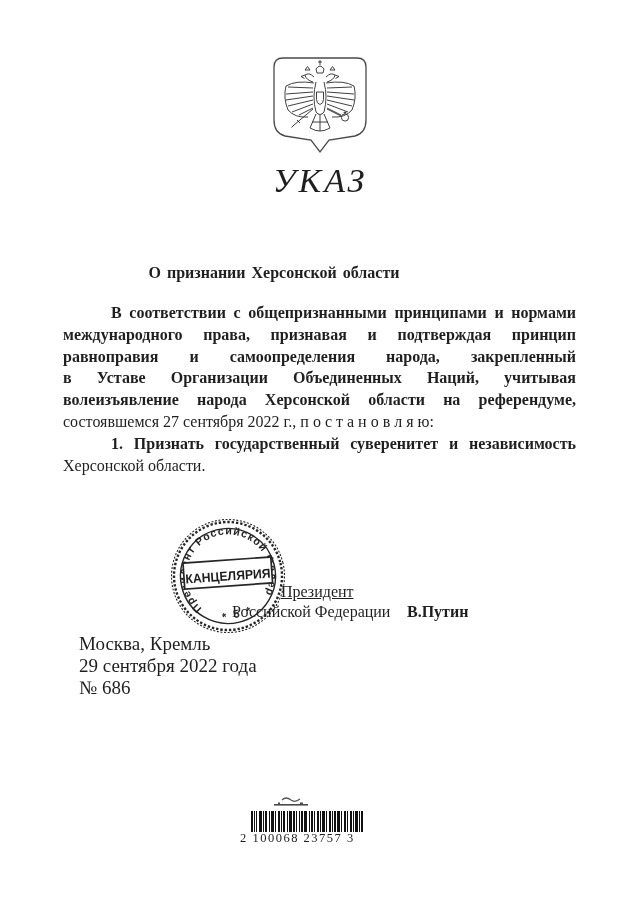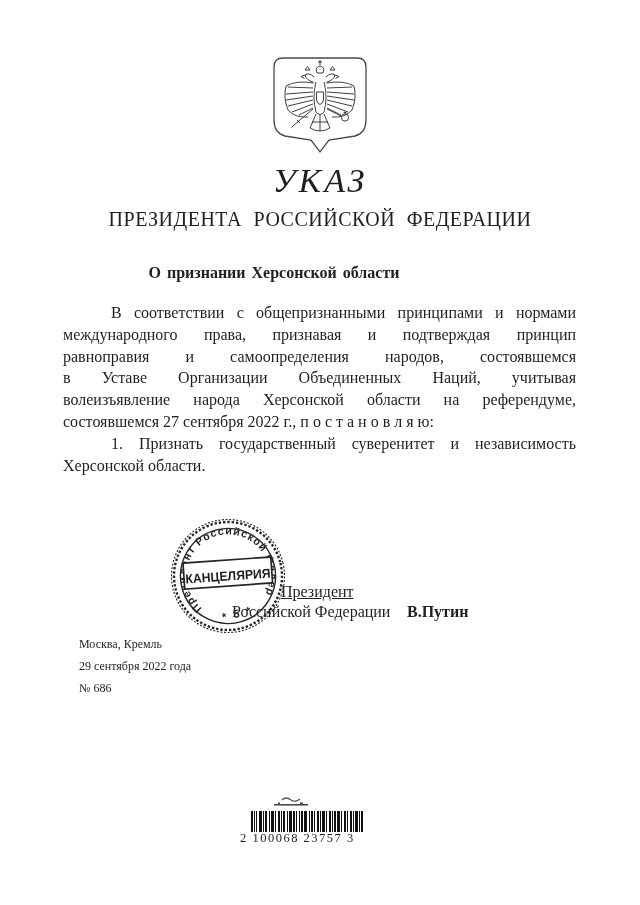--- a/index.html
+++ b/index.html
@@ -18,31 +18,31 @@
   
   #decree-title{left:0;top:163px;width:640px;text-align:center;
     font-size:34px;letter-spacing:3px;line-height:36px;font-style:italic;}
   #decree-subtitle{left:0;top:207px;width:640px;text-align:center;
     font-size:20px;letter-spacing:.5px;word-spacing:6px;line-height:24px;}
   #decree-subject{left:0;top:263px;width:548px;text-align:center;
     font-size:16px;font-weight:bold;word-spacing:2px;line-height:20px;}
   
   #body-text{left:63px;top:302px;width:513px;font-size:16px;line-height:21.8px;}
   #body-text .line{display:block;}
-  .j{text-align:justify;text-align-last:justify;}
+  .j{text-align:justify;text-align-last:justify;font-weight:bold;}
   .ind{text-indent:48px;}
   
   .sig{font-size:16px;line-height:20px;white-space:nowrap;}
   #sig-line1{left:281px;top:582px;text-decoration:underline;}
   #sig-line2{left:232px;top:602px;}
   #sig-name{left:407px;top:602px;font-weight:bold;}
   
   #stamp{left:150px;top:498px;width:156px;height:156px;}
   
-  .foot{left:79px;font-size:12px;line-height:20px;white-space:nowrap;}
+  .foot{left:79px;font-size:19px;line-height:20px;white-space:nowrap;}
   #footer-place{top:634px;}
   #footer-date{top:656px;}
   #footer-number{top:678px;}
   
   #printer-mark{left:272px;top:796px;width:40px;height:13px;}
   #barcode-bars{left:251px;top:811px;width:114px;height:21px;}
   #barcode-digits{left:240px;top:831px;width:136px;text-align:left;
     font-size:12.5px;letter-spacing:1.5px;white-space:nowrap;}
 </style>
 </head>
@@ -82,27 +82,26 @@
 
       <path d="M41,53 L22,69 M25,64 l3,3 M22,69 l-2.5,2.5"></path>
 
       <path d="M55,53 L69,60"></path>
       <circle cx="73" cy="61.5" r="3.6"></circle>
       <path d="M73,57.9 V55.5 M71.6,56.6 H74.4"></path>
     </g>
   </svg>
 
   <div id="decree-title" class="abs">УКАЗ</div>
-  <div id="decree-subtitle" class="abs">ПРЕЗИДЕНТА РОССИЙСКОЙ ФЕДЕРАЦИИ</div>
   <div id="decree-subject" class="abs">О признании Херсонской области</div>
 
   <div id="body-text" class="abs">
     <span class="line j ind">В соответствии с общепризнанными принципами и нормами</span>
     <span class="line j">международного права, признавая и подтверждая принцип</span>
-    <span class="line j">равноправия и самоопределения народов, состоявшемся</span>
+    <span class="line j">равноправия и самоопределения народа, закрепленный</span>
     <span class="line j">в Уставе Организации Объединенных Наций, учитывая</span>
     <span class="line j">волеизъявление народа Херсонской области на референдуме,</span>
     <span class="line">состоявшемся 27 сентября 2022 г., п о с т а н о в л я ю:</span>
     <span class="line j ind">1. Признать государственный суверенитет и независимость</span>
     <span class="line">Херсонской области.</span>
   </div>
 
   <div id="sig-line1" class="abs sig">Президент</div>
   <div id="sig-line2" class="abs sig">Российской Федерации</div>
   <div id="sig-name" class="abs sig">В.Путин</div>

